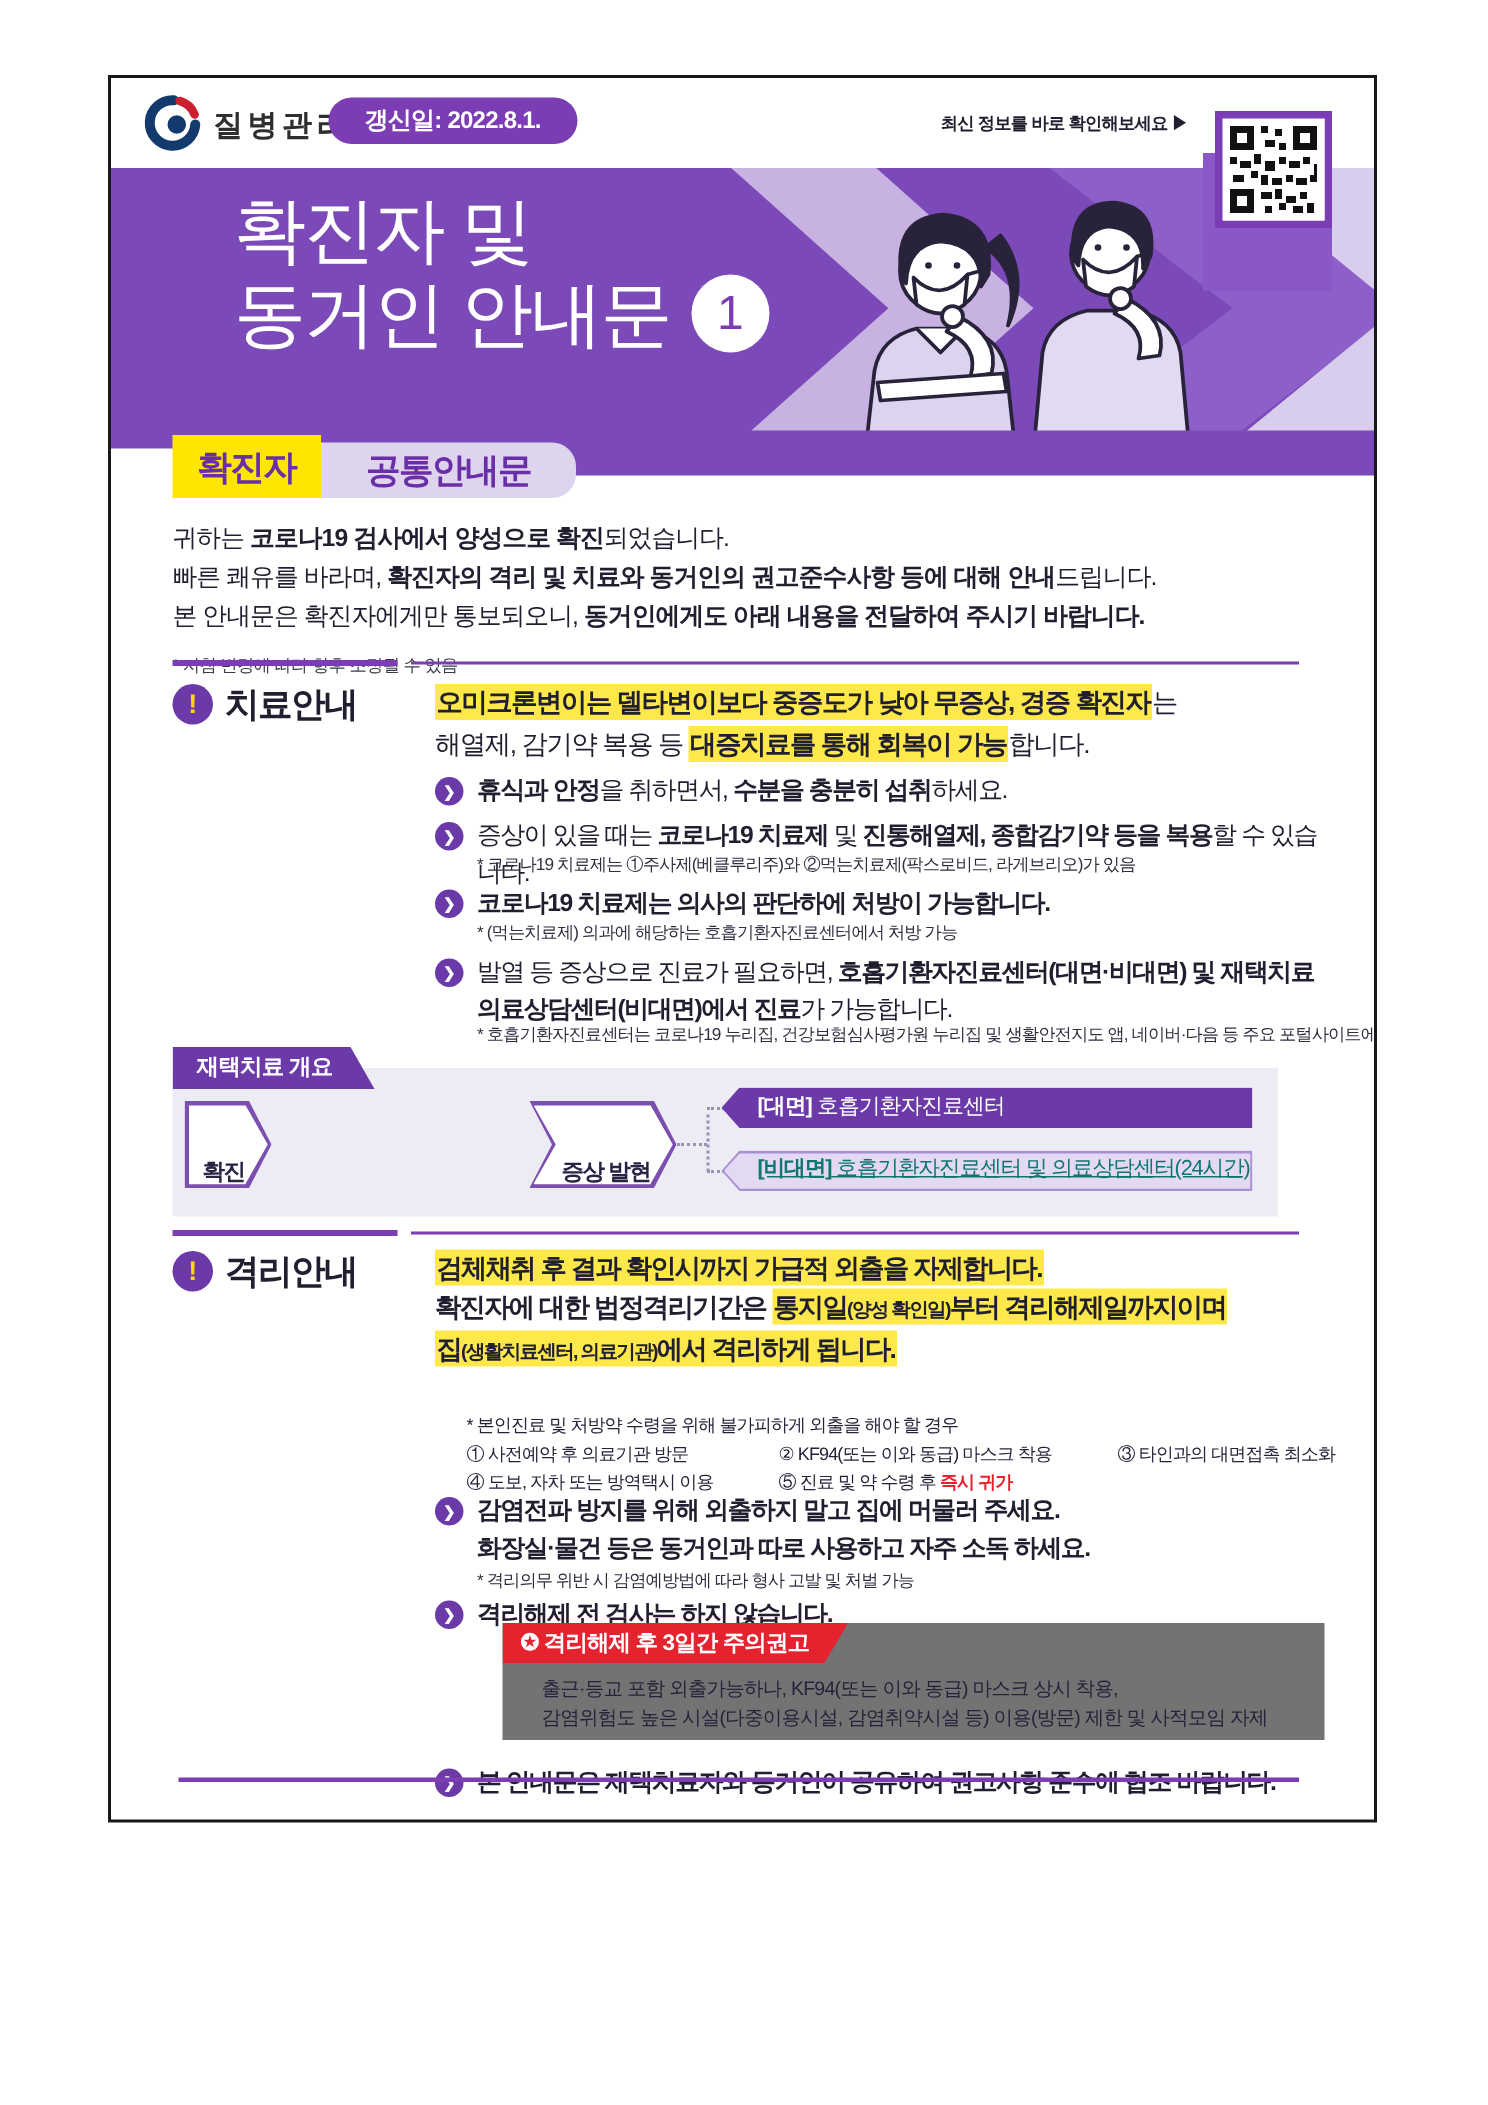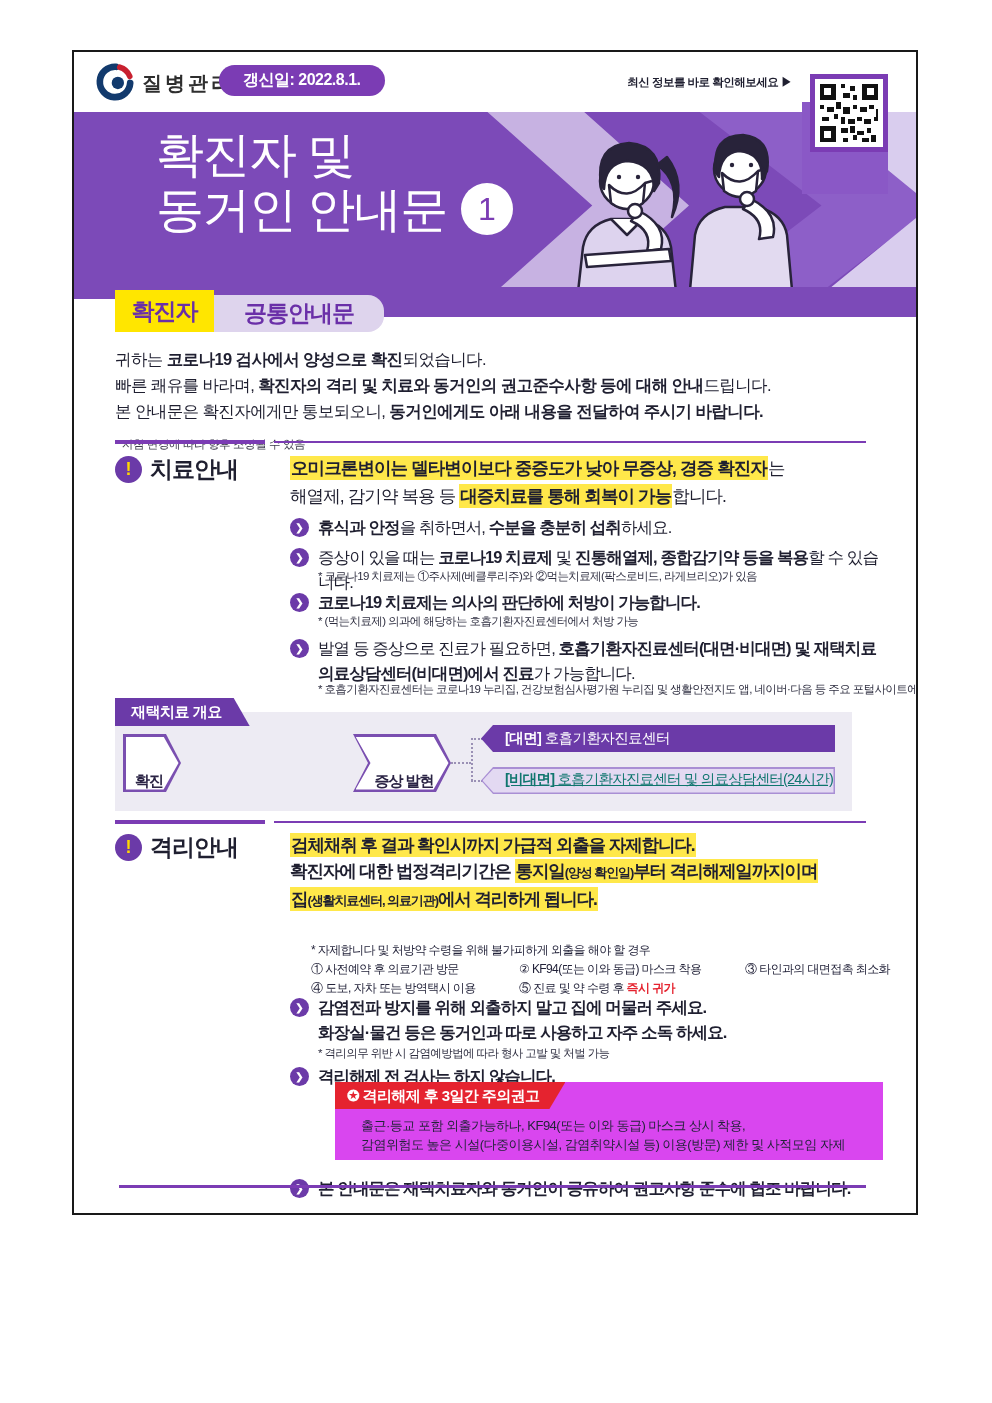--- a/index.html
+++ b/index.html
@@ -64,21 +64,21 @@
   .bar2 .o{position:absolute;inset:0;background:#a98fd4;clip-path:polygon(12px 0,100% 0,100% 100%,12px 100%,0 50%);}
   .bar2 .i{position:absolute;inset:1.5px;background:#e3d9f2;clip-path:polygon(11px 0,100% 0,100% 100%,11px 100%,0 50%);}
   .bar2 .t{position:absolute;inset:0;color:#0f766e;font-size:14.5px;line-height:24px;padding-left:24px;letter-spacing:-0.8px;text-decoration:underline;}
   
   .iso-line{font-size:17.5px;font-weight:800;letter-spacing:-1.1px;line-height:26px;white-space:nowrap;}
   .sm{font-size:13px;}
   .nblock{font-size:12px;letter-spacing:-0.6px;color:#23233a;line-height:16px;margin-left:34px;white-space:nowrap;}
   .ncol1{display:inline-block;width:208px;}
   .ncol2{display:inline-block;width:226px;}
   .red{color:#e5232f;font-weight:700;}
-  .warn{position:absolute;left:45px;right:0;background:#d946ef;}
+  .warn{position:absolute;left:45px;right:0;background:#737373;}
   .warnbadge{position:absolute;left:0;top:0;height:27px;line-height:27px;background:#e5232f;color:#fff;font-size:15px;font-weight:800;padding:0 26px 0 12px;clip-path:polygon(0 0,100% 0,calc(100% - 16px) 100%,0 100%);letter-spacing:-0.6px;}
   .warntxt{padding:34px 14px 10px 26px;font-size:13px;line-height:19px;letter-spacing:-0.5px;color:#23233a;white-space:nowrap;}
   .botline{position:absolute;left:45px;right:50px;top:1133px;height:2.5px;background:#7b3cb4;}
 </style>
 </head>
 <body>
 
 <div>
 <div class="sheet">
 
@@ -250,21 +250,21 @@
       <span class="excl">!</span>
       <span class="sec-title">격리안내</span>
     </div>
     <div class="sec-body">
       <div class="at" style="top:0">
         <div class="iso-line"><mark>검체채취 후 결과 확인시까지 가급적 외출을 자제합니다.</mark></div>
         <div class="iso-line"><span>확진자에 대한 법정격리기간은 </span><mark><span>통지일</span><span class="sm">(양성 확인일)</span><span>부터 격리해제일까지이며</span></mark></div>
         <div class="iso-line"><mark><span>집</span><span class="sm">(생활치료센터, 의료기관)</span><span>에서 격리하게 됩니다.</span></mark></div>
       </div>
       <div class="at nblock" style="top:110px">
-        <div>* 자제합니다 및 처방약 수령을 위해 불가피하게 외출을 해야 할 경우</div>
+        <div>* 본인진료 및 처방약 수령을 위해 불가피하게 외출을 해야 할 경우</div>
         <div style="margin-top:3px"><span class="ncol1">① 사전예약 후 의료기관 방문</span><span class="ncol2">② KF94(또는 이와 동급) 마스크 착용</span><span>③ 타인과의 대면접촉 최소화</span></div>
         <div style="margin-top:3px"><span class="ncol1">④ 도보, 자차 또는 방역택시 이용</span><span><span>⑤ 진료 및 약 수령 후 </span><span class="red">즉시 귀가</span></span></div>
       </div>
       <div class="at bul" style="top:163px">
         <span class="bchip">❯</span>
         <span class="btxt"><b>감염전파 방지를 위해 외출하지 말고 집에 머물러 주세요.</b><br><b>화장실·물건 등은 동거인과 따로 사용하고 자주 소독 하세요.</b></span>
       </div>
       <div class="at fnote" style="top:214px;left:28px">* 격리의무 위반 시 감염예방법에 따라 형사 고발 및 처벌 가능</div>
       <div class="at bul" style="top:232px">
         <span class="bchip">❯</span>

